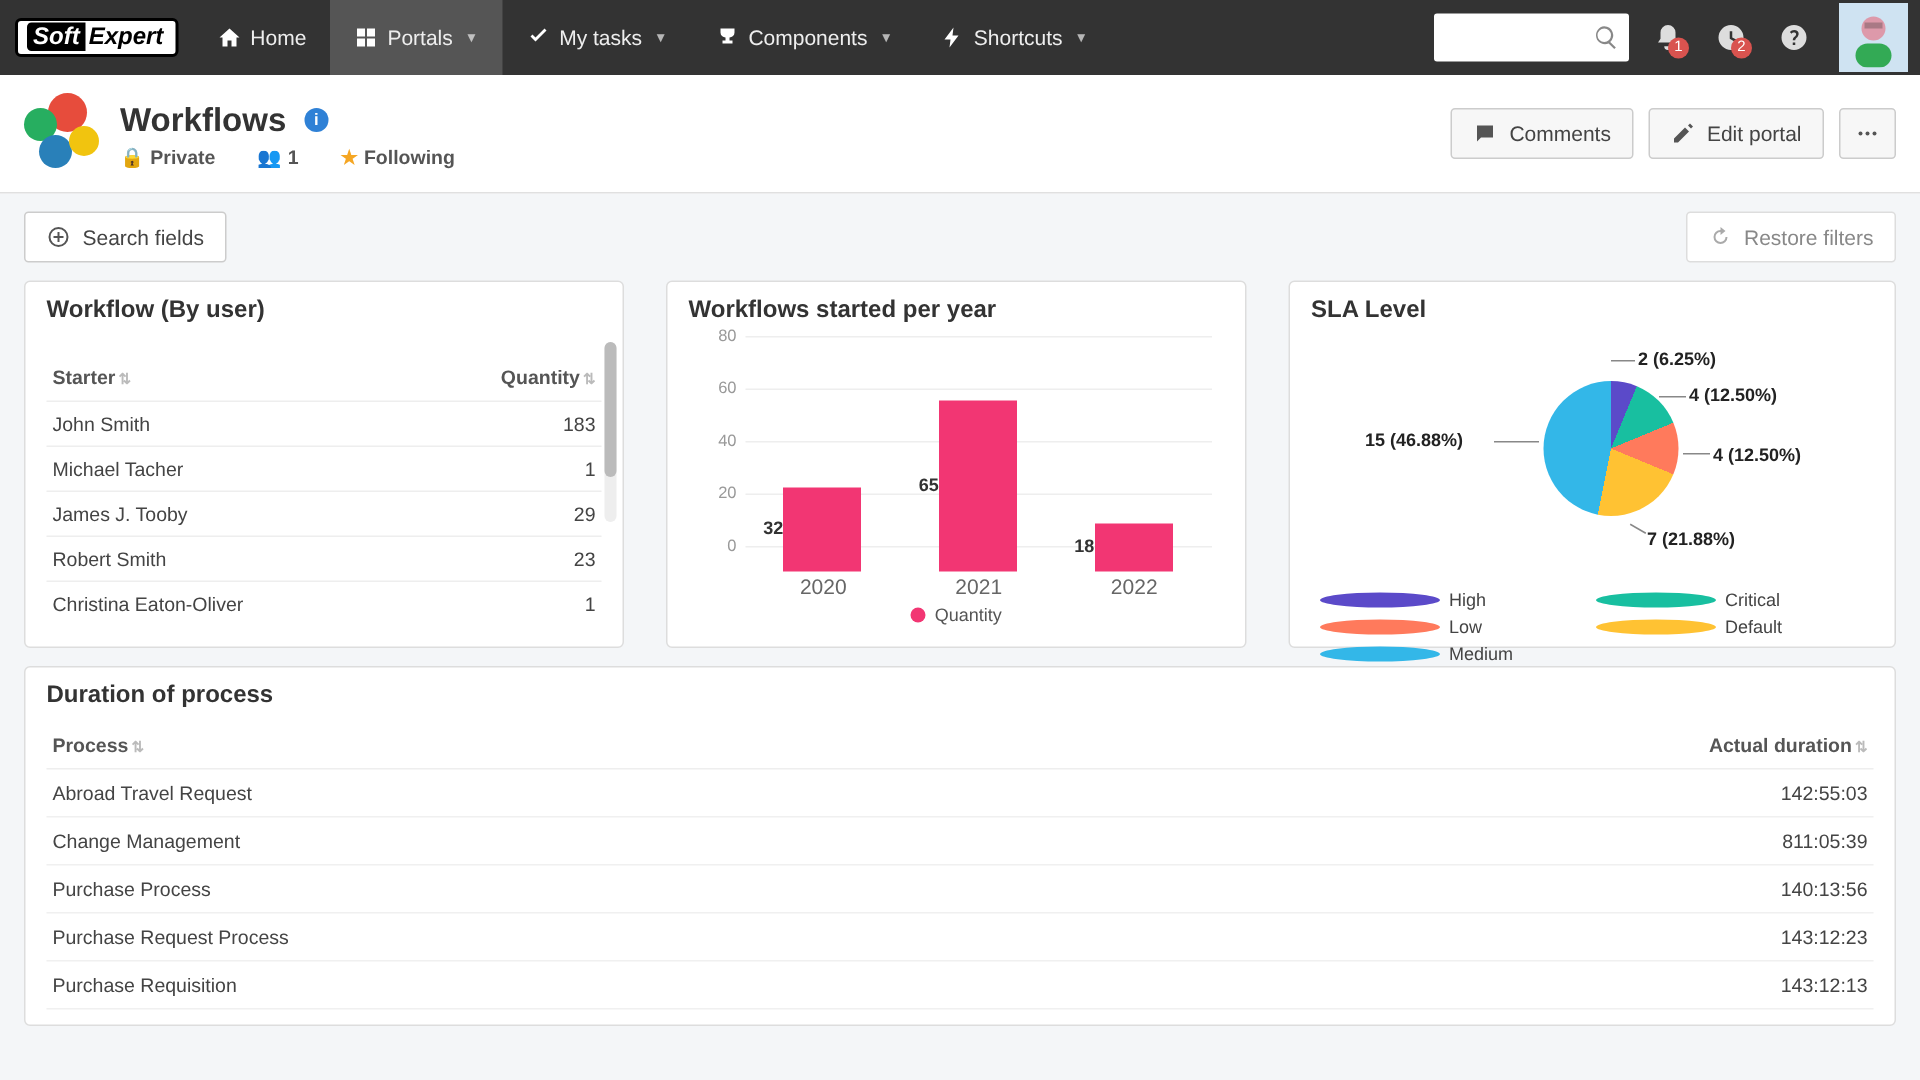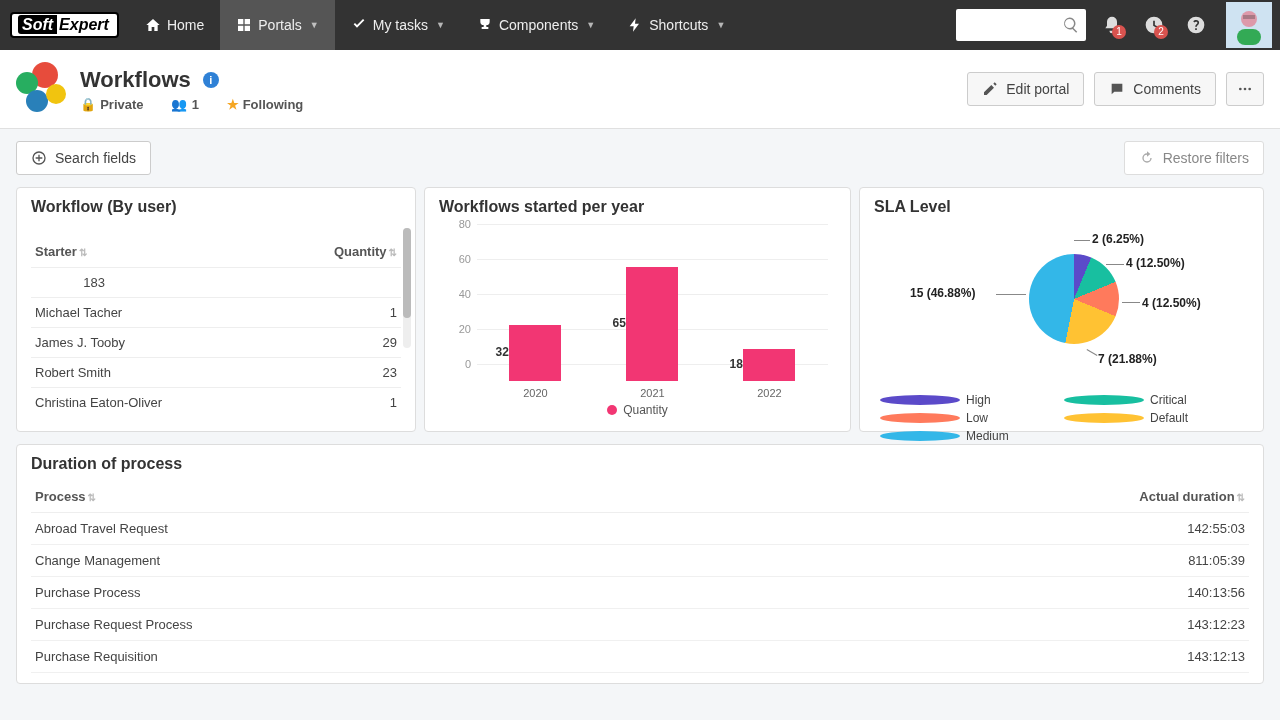--- a/index.html
+++ b/index.html
@@ -47,21 +47,21 @@
 .btn.iconly{padding:8px 10px;}
 
 
 .filter-bar { padding: 12px 16px; display:flex; }
 .filter-bar .btn { background:#fff; }
 .restore { margin-left:auto; color:#888; border-color:#ddd; }
 .restore svg{fill:#aaa;}
 
 
 .panels { padding: 0 16px 16px; display:flex; flex-direction:column; gap:12px; }
-.row1 { display:flex; gap:8px;justify-content:space-between; }
+.row1 { display:flex; gap:28px;justify-content:space-between; }
 .panel { background:#fff; border:1px solid #ddd; border-radius:4px; padding:10px 14px; }
 .panel h2 { font-size:16px; font-weight:bold; margin-bottom:8px; }
 .p-user { width:400px; height:245px; position:relative; }
 .p-year { flex:1; height:245px; }
 .p-sla { width:405px; height:245px; }
 
 
 .tbl { width:100%; font-size:13px; }
 .tbl .thead { display:flex; padding:8px 4px; color:#555; font-weight:600;margin-top:20px; }
 .tbl .trow { display:flex; padding:7px 4px; border-top:1px solid #eee; color:#444; }
@@ -72,21 +72,21 @@
 .scroll-thumb{width:8px;height:90px;background:#bbb;border-radius:4px;}
 
 
 .barchart{position:relative;height:175px;margin:4px 8px 0 38px;}
 .grid{position:absolute;left:0;right:0;border-top:1px solid #eee;font-size:11px;color:#999;}
 .grid span{position:absolute;left:-30px;top:-7px;width:24px;text-align:right;}
 .bars{position:absolute;bottom:18px;left:0;right:0;height:140px;display:flex;justify-content:space-around;align-items:flex-end;}
 .bar-wrap{display:flex;flex-direction:row;align-items:center;width:80px;}
 .bar-val{font-size:12px;font-weight:bold;margin-bottom:2px;}
 .bar{width:52px;background:#f23673;}
-.bar-cat{position:absolute;bottom:0;left:0;right:0;display:flex;justify-content:space-around;font-size:11px;color:#666;}
+.bar-cat{position:absolute;bottom:0;left:0;right:0;display:flex;justify-content:space-around;font-size:14px;color:#666;}
 .legend{display:flex;justify-content:center;align-items:center;gap:6px;font-size:12px;color:#555;margin-top:4px;}
 .dot{width:10px;height:10px;border-radius:50%;display:inline-block;}
 
 
 .pie-area{position:relative;height:165px;}
 .pie-wrap{position:absolute;left:155px;top:30px;width:90px;height:90px;}
 .pie{width:90px;height:90px;border-radius:50%;background:conic-gradient(#5b4ac9 0 6.25%, #18bfa0 6.25% 18.75%, #ff7a5c 18.75% 31.25%, #ffc233 31.25% 53.13%, #33b7e8 53.13% 100%);}
 .pie-lbl{position:absolute;font-size:12px;font-weight:bold;color:#222;white-space:nowrap;}
 .line{position:absolute;background:#888;height:1px;}
 .sla-legend{display:flex;flex-wrap:wrap;gap:4px 18px;font-size:12px;color:#444;margin-top:4px;padding-left:6px;}
@@ -199,29 +199,29 @@
         </span>
       <span>
           <span class="star">★</span>
           <span>Following</span>
         </span>
     </div>
   </div>
   <div class="head-actions">
     <button class="btn">
       <svg viewBox="0 0 24 24">
-          <path d="M3 17l11-11 4 4L7 21H3zM20 7l-3-3 2-2 3 3z"></path>
-        </svg>
-      <span>Edit portal</span>
+          <path d="M4 4h16v12H8l-4 4z"></path>
+        </svg>
+      <span>Comments</span>
     </button>
     <button class="btn">
       <svg viewBox="0 0 24 24">
-          <path d="M4 4h16v12H8l-4 4z"></path>
-        </svg>
-      <span>Comments</span>
+          <path d="M3 17l11-11 4 4L7 21H3zM20 7l-3-3 2-2 3 3z"></path>
+        </svg>
+      <span>Edit portal</span>
     </button>
     <button class="btn iconly">
       <svg viewBox="0 0 24 24">
           <circle cx="5" cy="12" r="2"></circle>
           <circle cx="12" cy="12" r="2"></circle>
           <circle cx="19" cy="12" r="2"></circle>
         </svg>
     </button>
   </div>
 </div>
@@ -246,20 +246,21 @@
   <div class="row1">
 
     <div class="panel p-user">
       <h2>Workflow (By user)</h2>
       <div class="tbl">
         <div class="thead">
           <div class="col-starter"><span>Starter</span><span class="sort">⇅</span></div>
           <div class="col-qty"><span>Quantity</span><span class="sort">⇅</span></div>
         </div>
         <div class="trow">
+            <div class="col-starter">John Smith</div>
             <div class="col-qty">183</div>
           </div>
         <div class="trow">
             <div class="col-starter">Michael Tacher</div>
             <div class="col-qty">1</div>
           </div>
         <div class="trow">
             <div class="col-starter">James J. Tooby</div>
             <div class="col-qty">29</div>
           </div>

